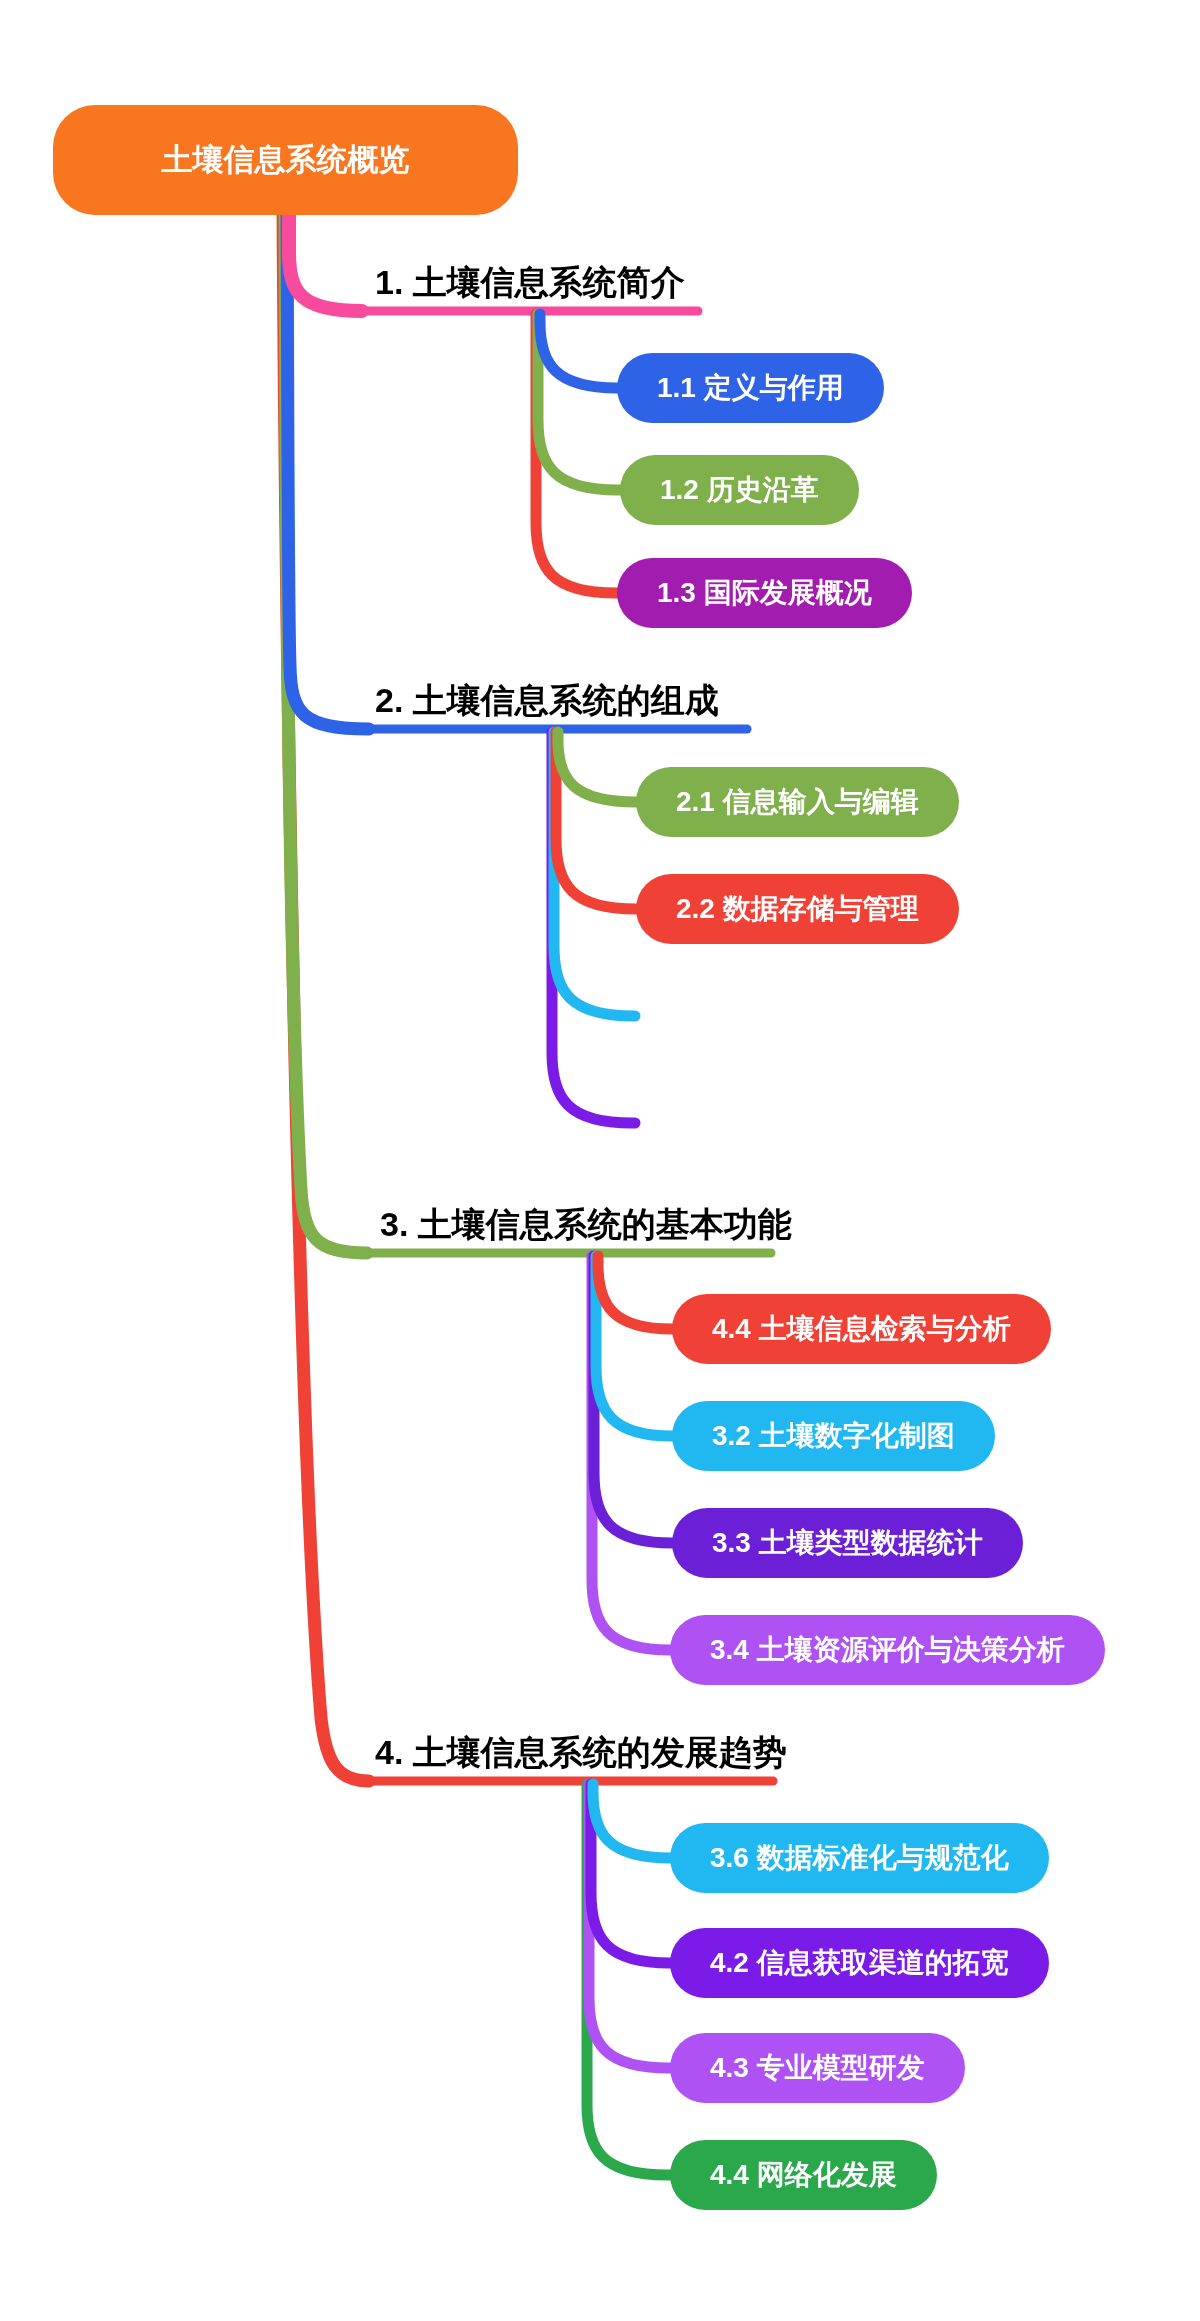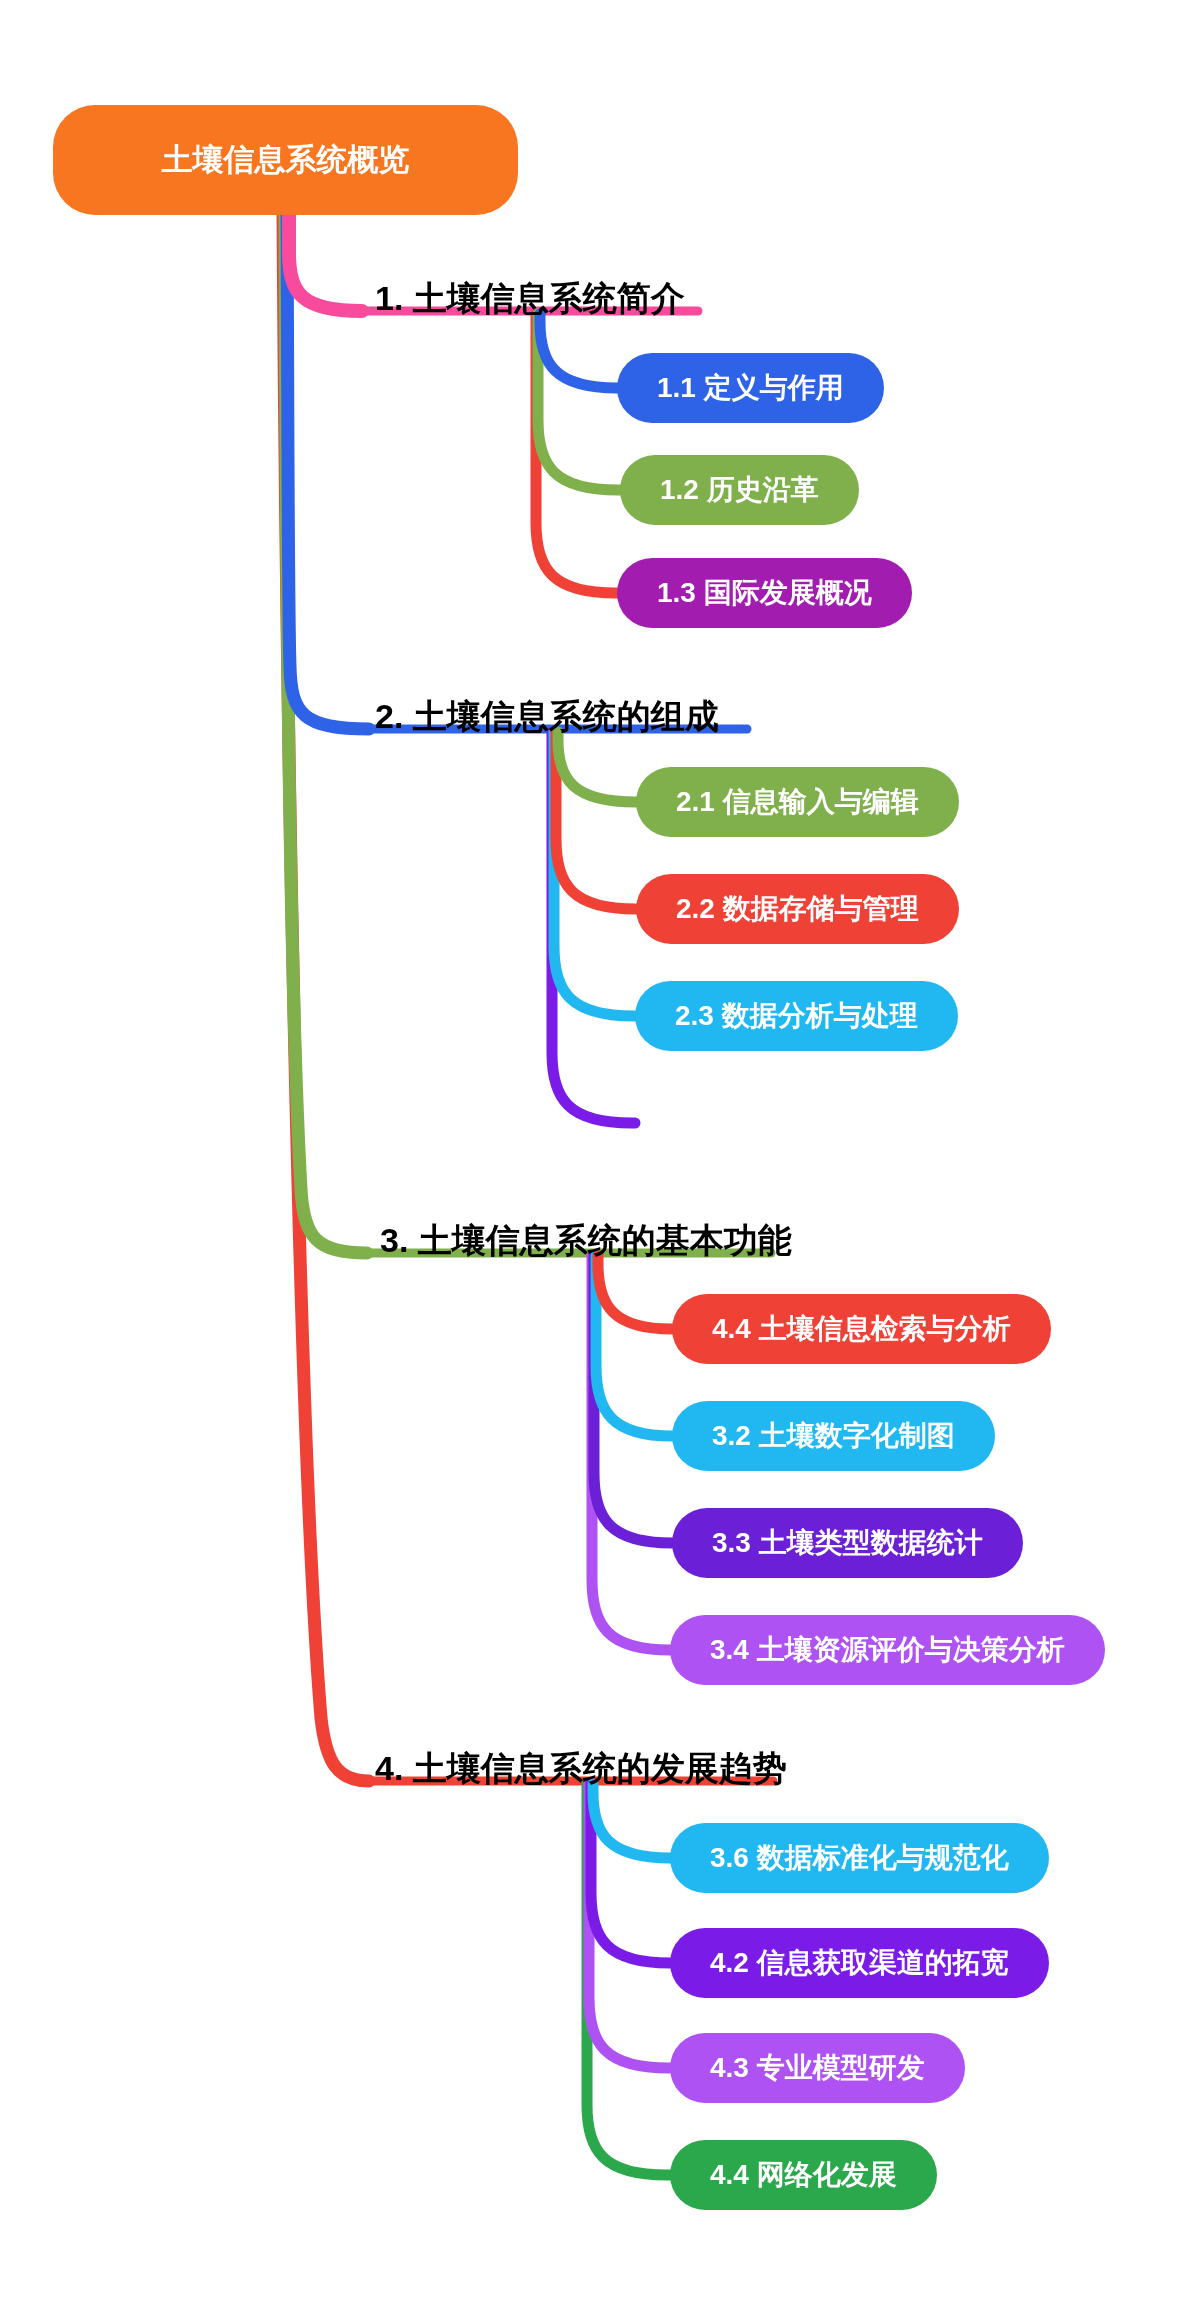--- a/index.html
+++ b/index.html
@@ -3,21 +3,21 @@
 <meta charset="utf-8">
 <style>
   html,body{margin:0;padding:0;background:#ffffff;}
   #stage{position:relative;width:1200px;height:2321px;background:#ffffff;overflow:hidden;
          font-family:"Liberation Sans","DejaVu Sans",sans-serif;}
   #wires{position:absolute;left:0;top:0;width:1200px;height:2321px;}
   .root-node{position:absolute;left:53px;top:105px;width:465px;height:110px;border-radius:42px;
              color:#fff;font-size:31px;font-weight:bold;line-height:110px;text-align:center;
              white-space:nowrap;}
   .branch-label{position:absolute;height:40px;line-height:40px;font-size:34px;font-weight:bold;
-                color:#000;white-space:nowrap;margin-top:16px;}
+                color:#000;white-space:nowrap;}
   .child-node{position:absolute;height:70px;line-height:70px;border-radius:35px;padding:0 40px;
               color:#fff;font-size:28px;font-weight:bold;white-space:nowrap;}
 </style>
 </head>
 <body>
 
 <div id="stage">
 
   <svg id="wires" viewBox="0 0 1200 2321" xmlns="http://www.w3.org/2000/svg">
       <path d="M 283 208 C 286 720 299 1450 321 1718 C 326 1762 337 1781 369 1781" fill="none" stroke="#EF4136" stroke-width="13" stroke-linecap="round"></path>
@@ -51,21 +51,20 @@
   <div class="branch-label" style="left:375px;top:680px">2. 土壤信息系统的组成</div>
   <div class="branch-label" style="left:380px;top:1204px">3. 土壤信息系统的基本功能</div>
   <div class="branch-label" style="left:375px;top:1732px">4. 土壤信息系统的发展趋势</div>
 
   <div class="child-node" style="left: 617px; top: 353px; background-color: rgb(46, 99, 231);">1.1 定义与作用</div>
   <div class="child-node" style="left: 620px; top: 455px; background-color: rgb(127, 176, 75);">1.2 历史沿革</div>
   <div class="child-node" style="left: 617px; top: 558px; background-color: #a21caf;">1.3 国际发展概况</div>
 
   <div class="child-node" style="left: 636px; top: 767px; background-color: rgb(127, 176, 75);">2.1 信息输入与编辑</div>
   <div class="child-node" style="left: 636px; top: 874px; background-color: rgb(239, 65, 54);">2.2 数据存储与管理</div>
-  <div class="child-node" style="left: 635px; top: 981px; background-color: rgb(33, 184, 242);">2.3 数据分析与处理</div>
 
   <div class="child-node" style="left: 672px; top: 1294px; background-color: rgb(239, 65, 54);">4.4 土壤信息检索与分析</div>
   <div class="child-node" style="left: 672px; top: 1401px; background-color: rgb(33, 184, 242);">3.2 土壤数字化制图</div>
   <div class="child-node" style="left: 672px; top: 1508px; background-color: rgb(107, 31, 214);">3.3 土壤类型数据统计</div>
   <div class="child-node" style="left: 670px; top: 1615px; background-color: rgb(174, 82, 244);">3.4 土壤资源评价与决策分析</div>
 
   <div class="child-node" style="left: 670px; top: 1823px; background-color: rgb(33, 184, 242);">3.6 数据标准化与规范化</div>
   <div class="child-node" style="left: 670px; top: 1928px; background-color: rgb(123, 27, 232);">4.2 信息获取渠道的拓宽</div>
   <div class="child-node" style="left: 670px; top: 2033px; background-color: rgb(174, 82, 244);">4.3 专业模型研发</div>
   <div class="child-node" style="left: 670px; top: 2140px; background-color: rgb(43, 168, 76);">4.4 网络化发展</div>

